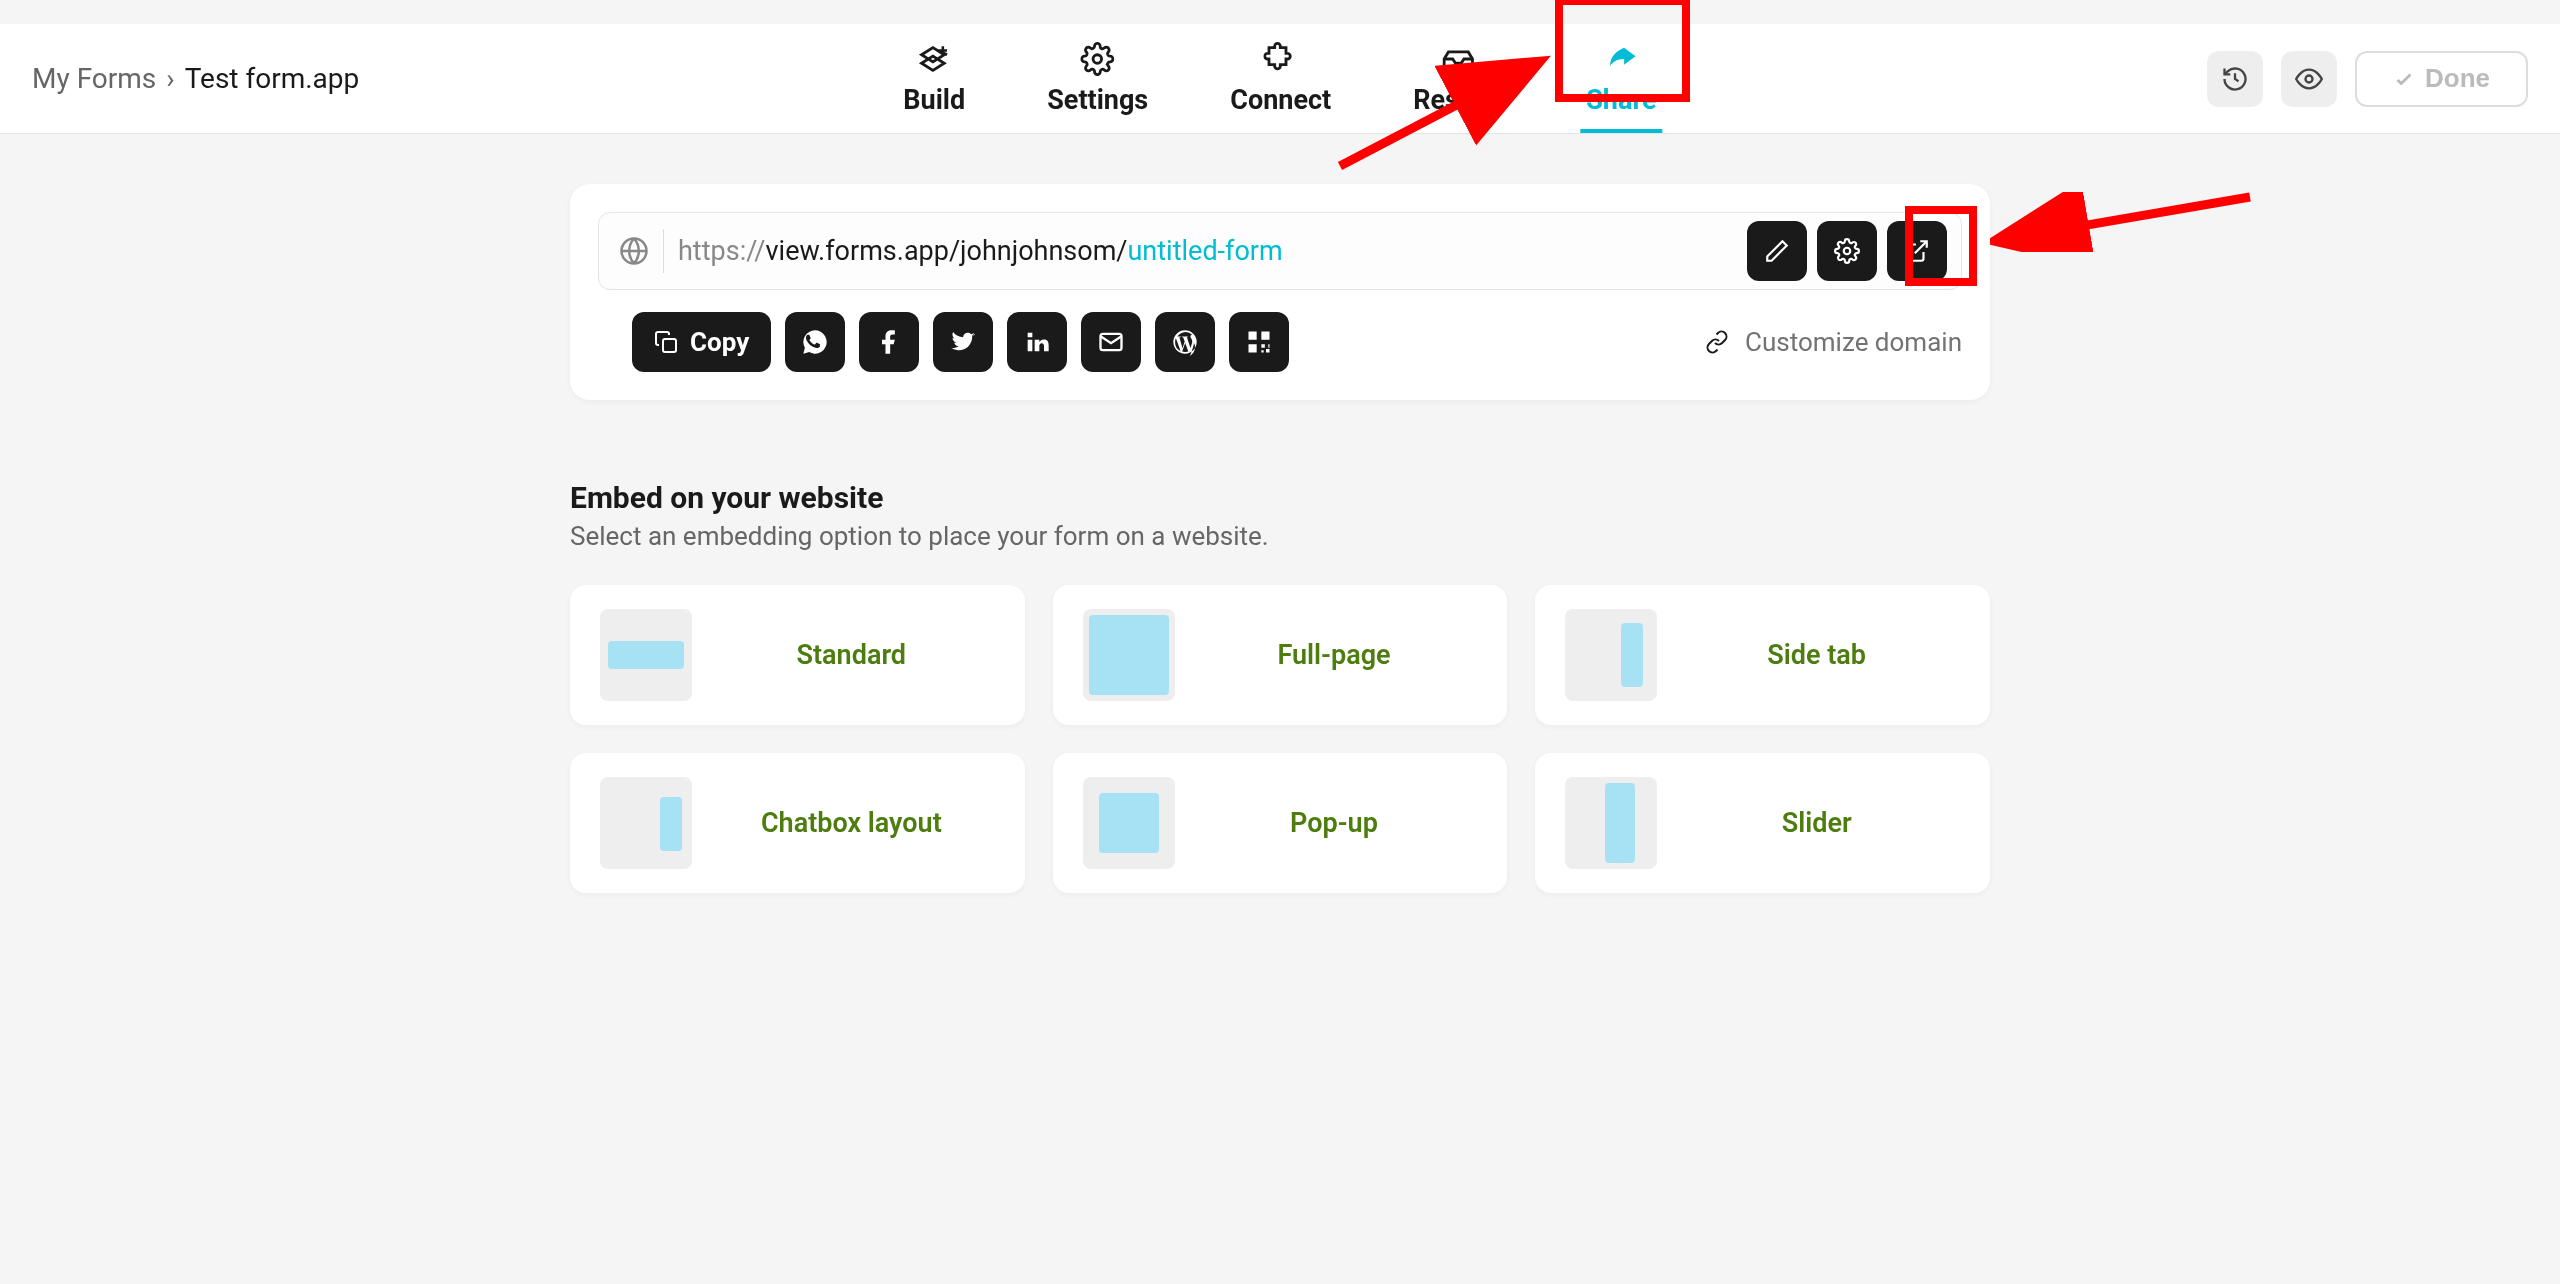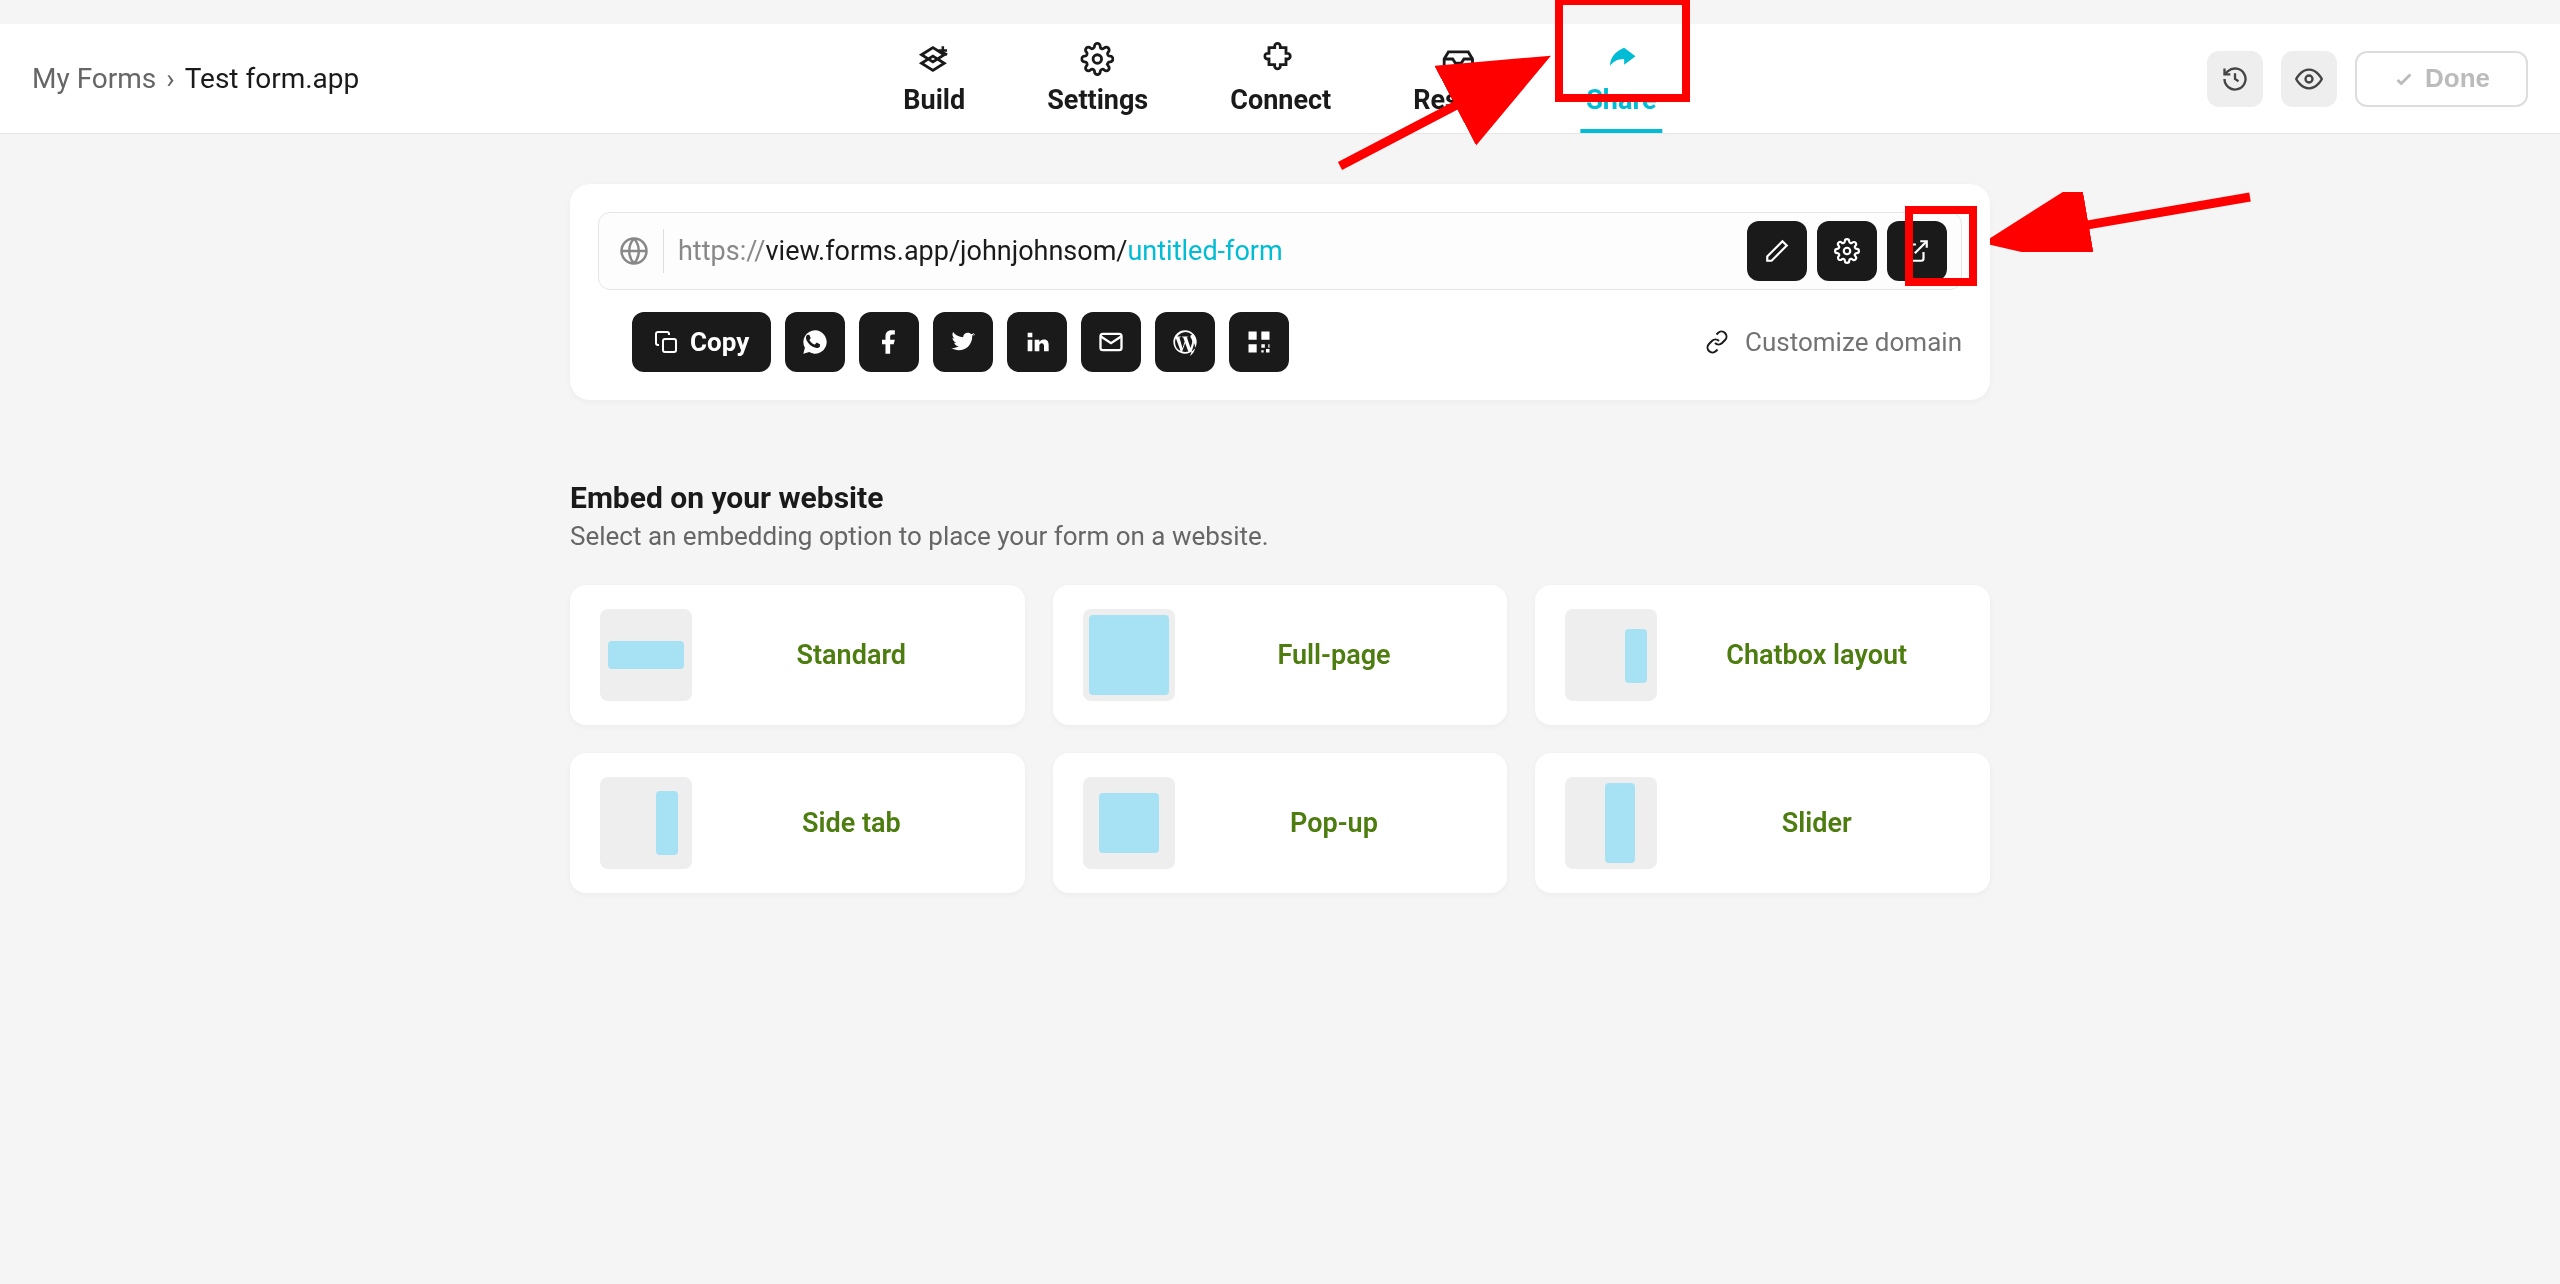--- a/index.html
+++ b/index.html
@@ -435,30 +435,30 @@
           </div>
         <div class="embed-label">Standard</div>
       </div>
       <div class="embed-card">
         <div class="embed-preview pv-fullpage">
             <div class="inner"></div>
           </div>
         <div class="embed-label">Full-page</div>
       </div>
       <div class="embed-card">
+        <div class="embed-preview pv-sidetab">
+            <div class="inner"></div>
+          </div>
+        <div class="embed-label">Side tab</div>
+      </div>
+      <div class="embed-card">
         <div class="embed-preview pv-chatbox">
             <div class="inner"></div>
           </div>
         <div class="embed-label">Chatbox layout</div>
-      </div>
-      <div class="embed-card">
-        <div class="embed-preview pv-sidetab">
-            <div class="inner"></div>
-          </div>
-        <div class="embed-label">Side tab</div>
       </div>
       <div class="embed-card">
         <div class="embed-preview pv-popup">
             <div class="inner"></div>
           </div>
         <div class="embed-label">Pop-up</div>
       </div>
       <div class="embed-card">
         <div class="embed-preview pv-slider">
             <div class="inner"></div>

